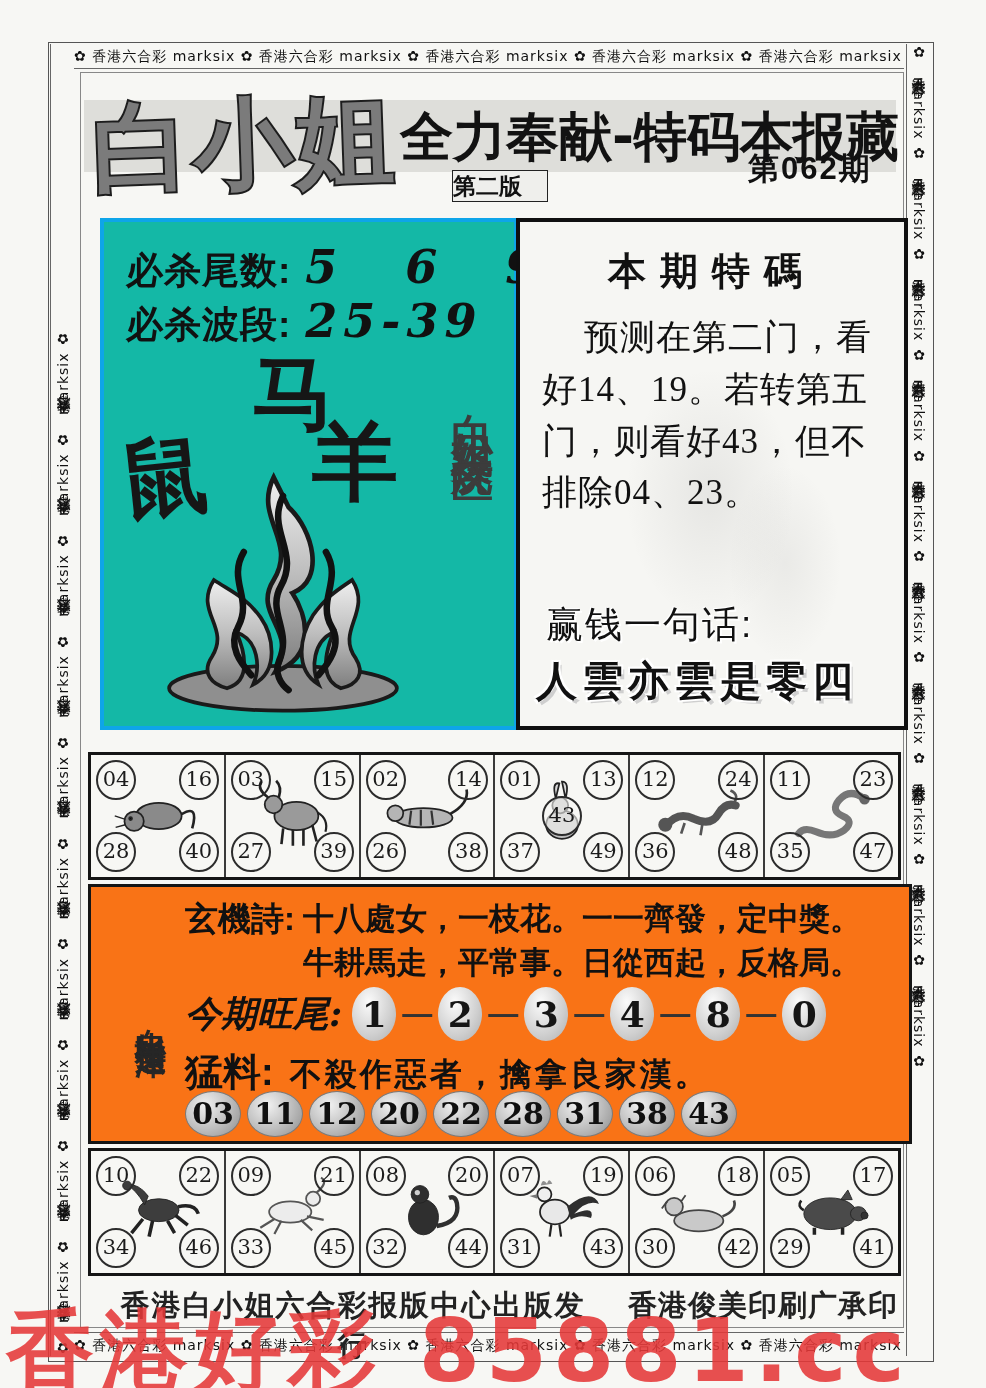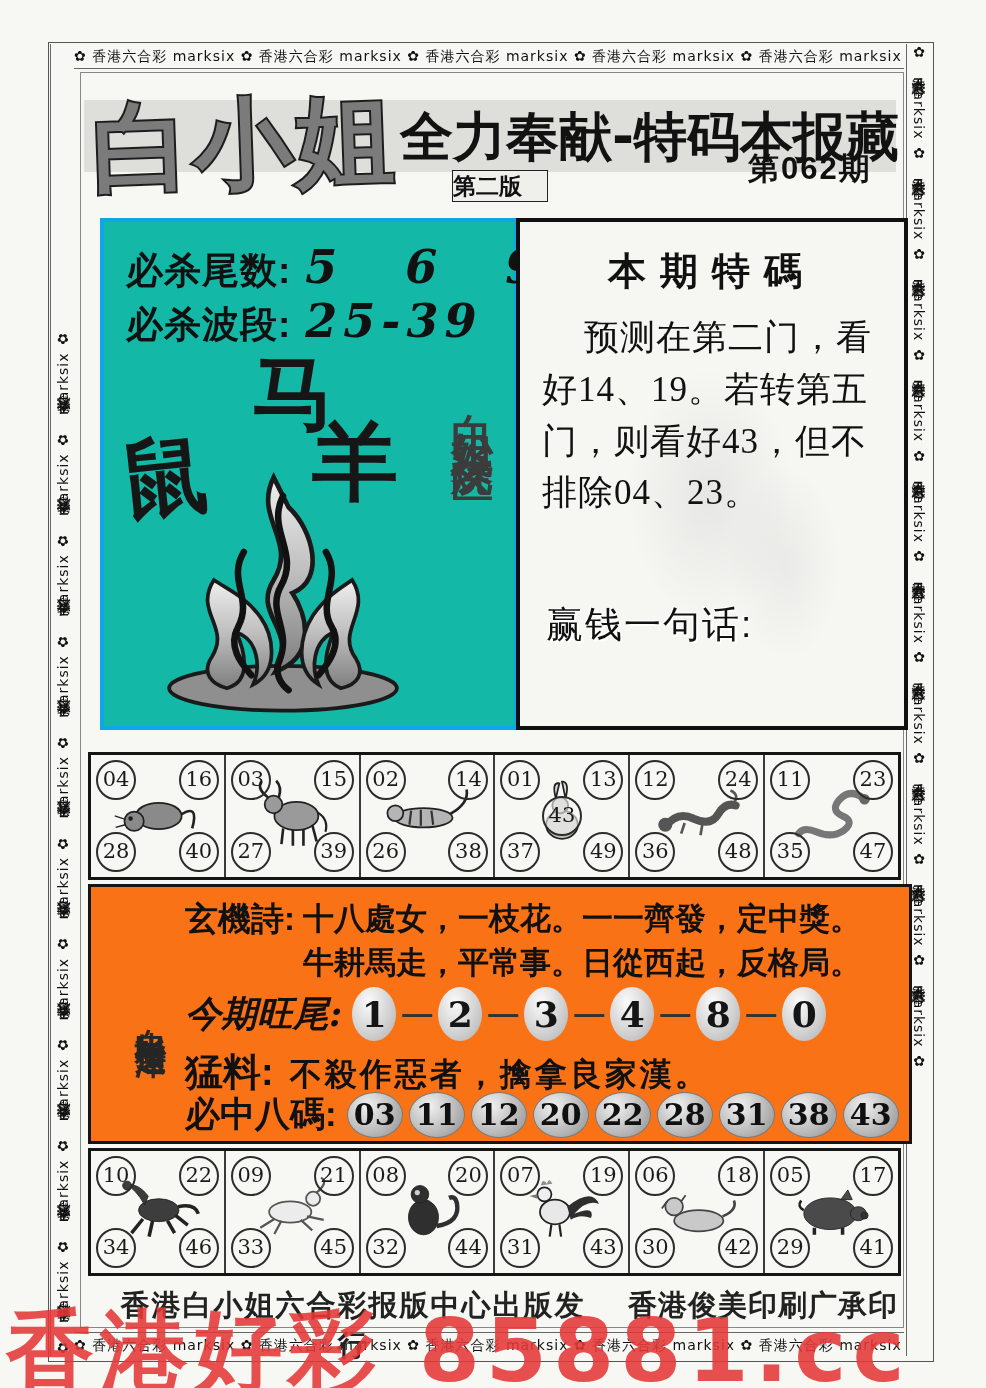--- a/index.html
+++ b/index.html
@@ -145,20 +145,21 @@
       </svg>
     </div>
     <div class="burn-label">白小姐炎烧区</div>
   </div>
 
   <div class="special-box">
     <div class="faint-bg"></div>
     <div class="special-title">本期特碼</div>
     <div class="special-body">预测在第二门，看好14、19。若转第五门，则看好43，但不排除04、23。</div>
     <div class="slogan-label">赢钱一句话:</div>
+    <div class="slogan-text">人雲亦雲是零四</div>
   </div>
 
   <div class="zrow zrow1">
     <div class="zcell">
       <span class="zanimal">
         <svg viewBox="0 0 100 80">
             <g fill="#8a8a8a" stroke="#222" stroke-width="2">
           <ellipse cx="52" cy="42" rx="26" ry="15"></ellipse>
               <circle cx="24" cy="48" r="11"></circle>
           <path d="M78,40 Q98,28 90,56" fill="none" stroke-width="3"></path>
@@ -271,21 +272,20 @@
         <span class="tail-dash">—</span>
         <span class="tail-ball">8</span>
         <span class="tail-dash">—</span>
         <span class="tail-ball">0</span>
       </div>
       <div class="meat-row">
         <span class="meat-label">猛料:</span>
         <span class="meat-text">不殺作惡者，擒拿良家漢。</span>
       </div>
       <div class="eight-row">
-        <span class="eight-label">必中八碼:</span>
         <span class="code-ball">03</span>
         <span class="code-ball">11</span>
         <span class="code-ball">12</span>
         <span class="code-ball">20</span>
         <span class="code-ball">22</span>
         <span class="code-ball">28</span>
         <span class="code-ball">31</span>
         <span class="code-ball">38</span>
         <span class="code-ball">43</span>
       </div>

